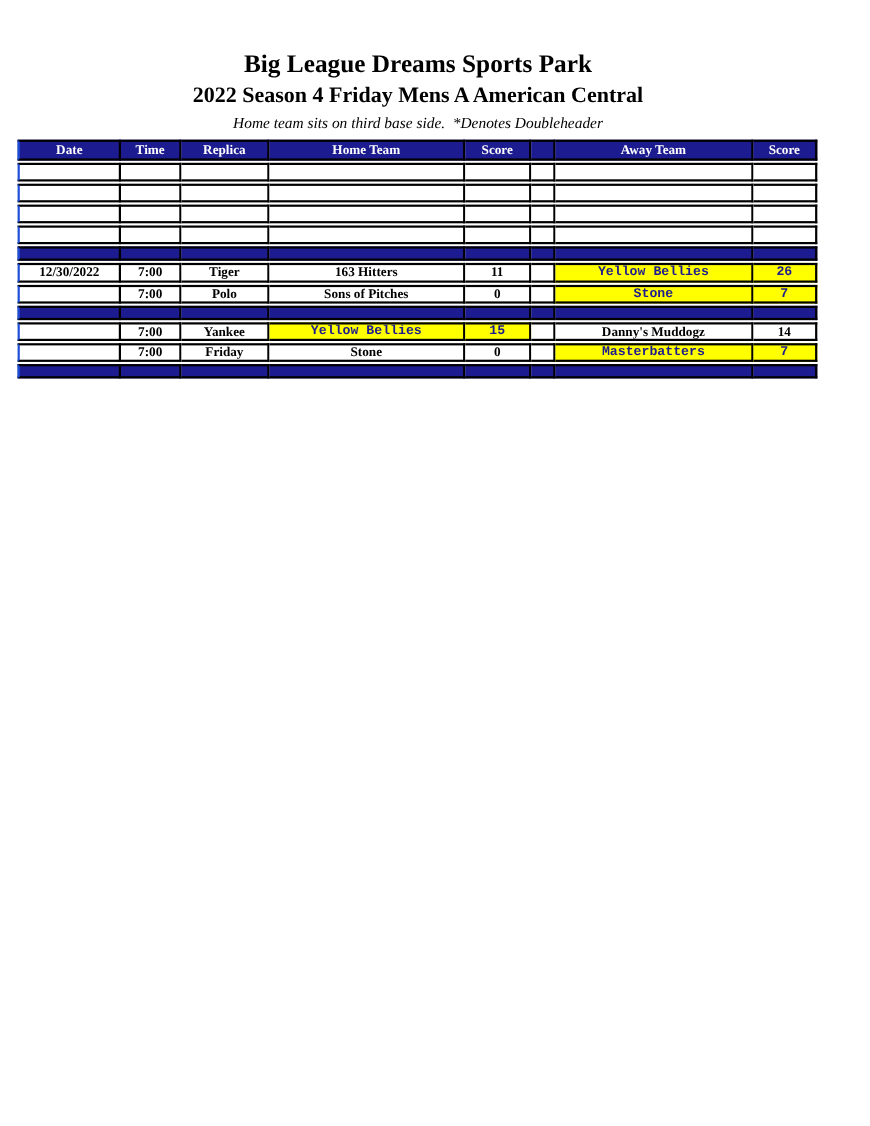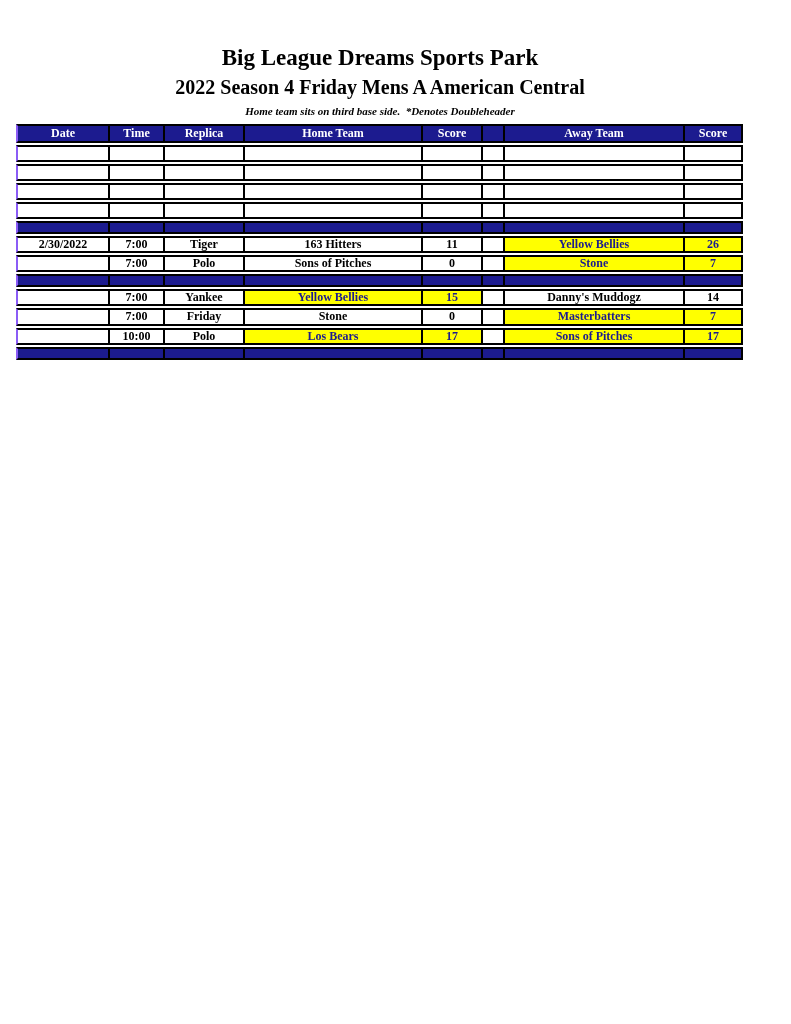--- a/index.html
+++ b/index.html
@@ -29,22 +29,22 @@
     font-weight: bold;
     line-height: 1.2;
   }
   .subtitle {
     font-size: 20px;
     font-weight: bold;
     margin-top: 3px;
     line-height: 1.2;
   }
   .note {
-    font-size: 11px;
-    font-weight: bold;
+    font-size: 14px;
+    font-weight: normal;
     font-style: italic;
     margin-top: 6px;
     line-height: 1.2;
   }
   table.schedule {
     margin: 4px 0 0 16px;
     width: 727px;
     border-collapse: separate;
     border-spacing: 0 2px;
     table-layout: fixed;
@@ -55,21 +55,21 @@
     border-right: 2px solid #000;
     padding: 0 1px;
     text-align: center;
     font-weight: bold;
     font-size: 12px;
     line-height: 1.1;
     overflow: hidden;
     white-space: nowrap;
   }
   .schedule th:first-child, .schedule td:first-child {
-    border-left: 2px solid #8b5cf6;
+    border-left: 2px solid #1d4ed8;
     font-family: Liberation Serif, serif;
   }
   .schedule thead th {
     background: var(--navy);
     color: #ffffff;
     height: 19px;
     font-size: 12px;
   }
   .schedule tbody td {
     background: #ffffff;
@@ -80,20 +80,21 @@
     height: 13px;
   }
   .schedule td.vs-cell {
     font-style: italic;
     font-size: 11px;
     padding-left: 28px;
   }
   .schedule td.hl {
     background: var(--yellow);
     color: var(--navy);
+    font-family: Liberation Mono, monospace;
   }
   
   col.c-date  { width: 94px; }
   col.c-time  { width: 55px; }
   col.c-repl  { width: 80px; }
   col.c-home  { width: 178px; }
   col.c-hsc   { width: 60px; }
   col.c-vs    { width: 22px; }
   col.c-away  { width: 180px; }
   col.c-asc   { width: 58px; }
@@ -175,21 +176,21 @@
         <td></td>
         <td></td>
         <td></td>
         <td></td>
         <td></td>
         <td></td>
         <td></td>
         <td></td>
       </tr>
       <tr>
-        <td>2/30/2022</td>
+        <td>12/30/2022</td>
         <td>7:00</td>
         <td>Tiger</td>
         <td>163 Hitters</td>
         <td>11</td>
         <td class="vs-cell">vs</td>
         <td class="hl">Yellow Bellies</td>
         <td class="hl">26</td>
       </tr>
       <tr>
         <td></td>
@@ -223,30 +224,20 @@
       </tr>
       <tr>
         <td></td>
         <td>7:00</td>
         <td>Friday</td>
         <td>Stone</td>
         <td>0</td>
         <td class="vs-cell">vs</td>
         <td class="hl">Masterbatters</td>
         <td class="hl">7</td>
-      </tr>
-      <tr>
-        <td></td>
-        <td>10:00</td>
-        <td>Polo</td>
-        <td class="hl">Los Bears</td>
-        <td class="hl">17</td>
-        <td class="vs-cell">vs</td>
-        <td class="hl">Sons of Pitches</td>
-        <td class="hl">17</td>
       </tr>
       <tr class="sep">
         <td></td>
         <td></td>
         <td></td>
         <td></td>
         <td></td>
         <td></td>
         <td></td>
         <td></td>

